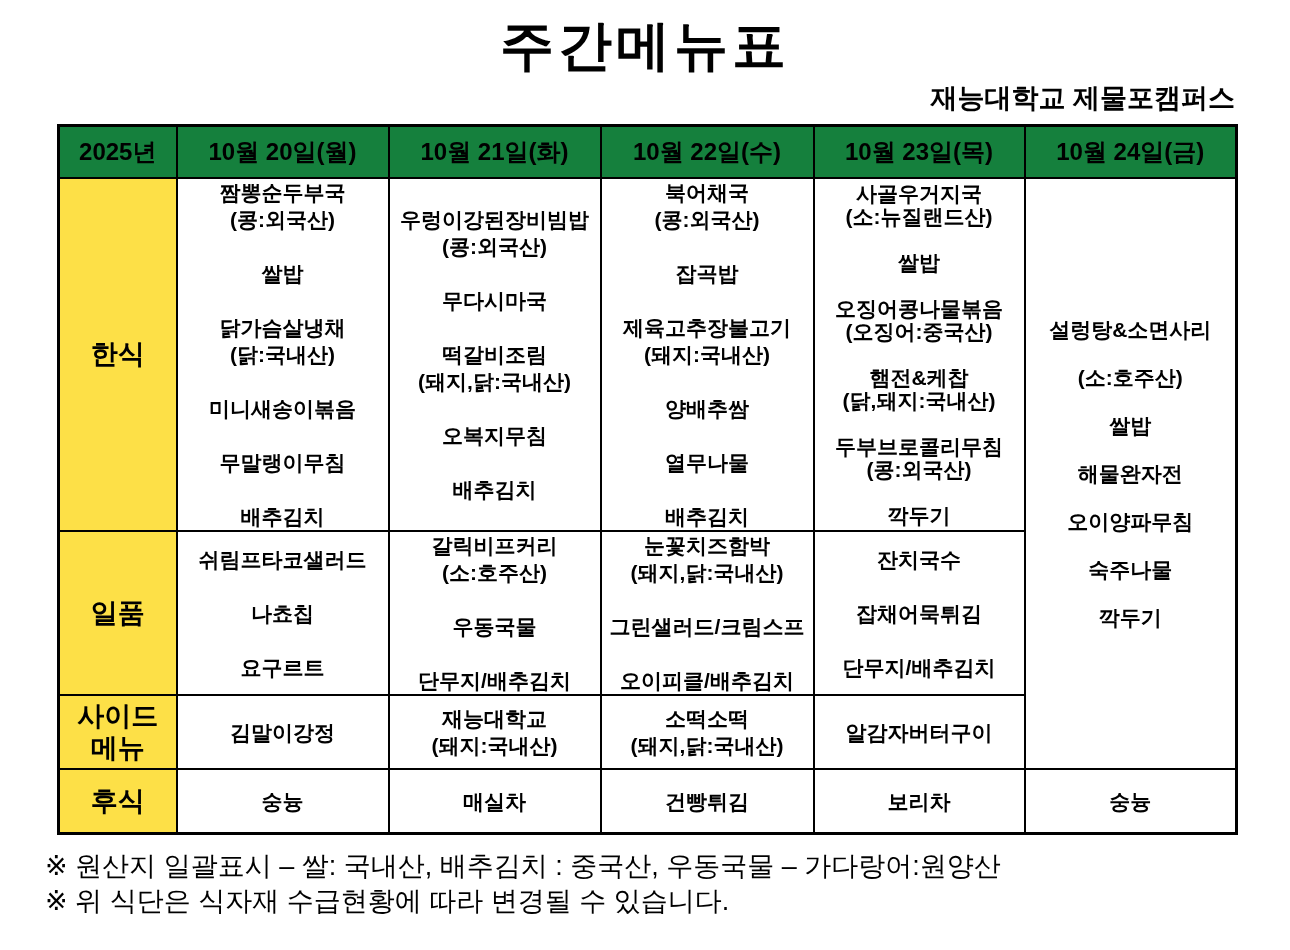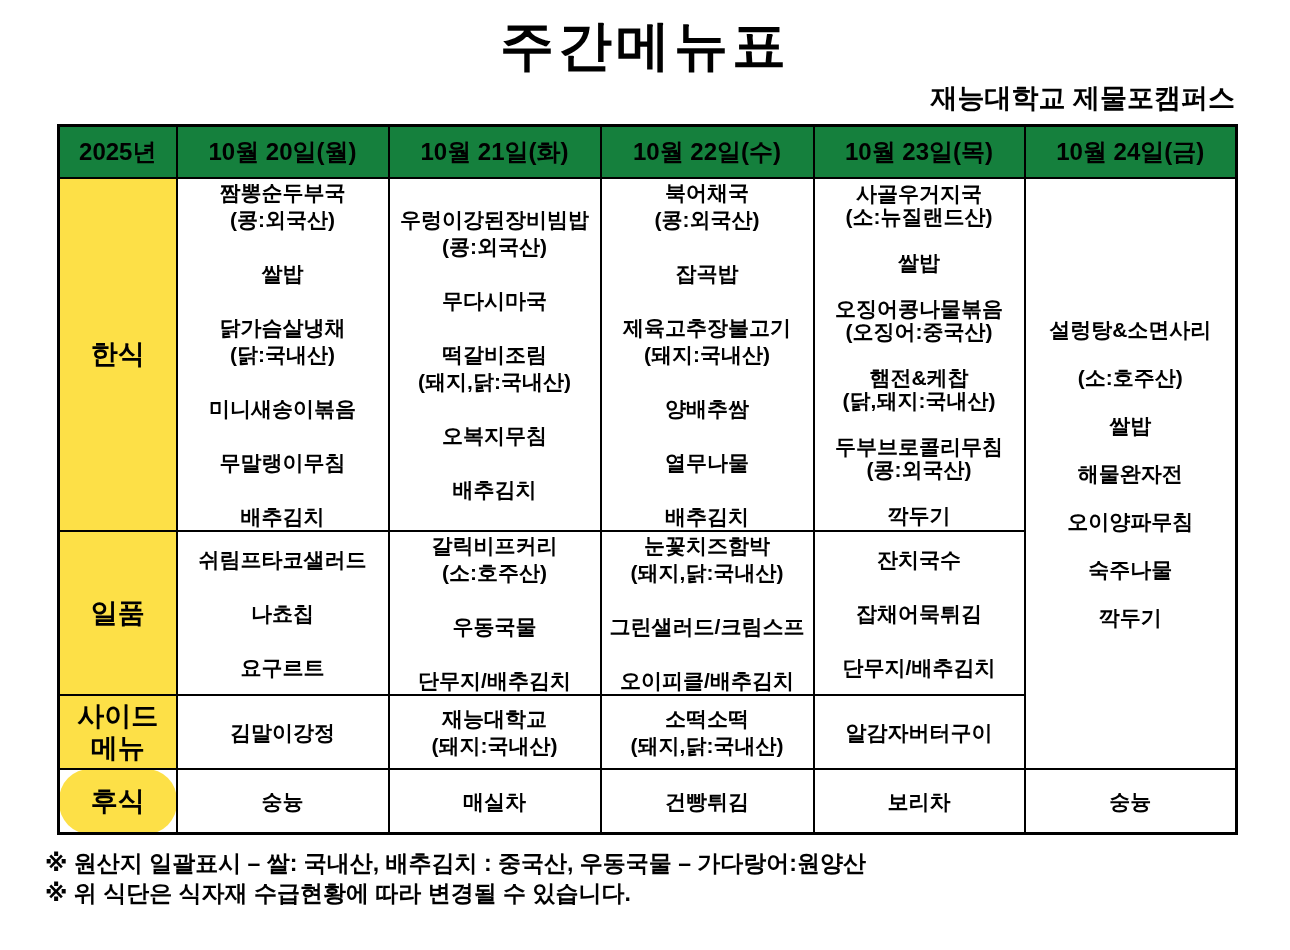--- a/index.html
+++ b/index.html
@@ -60,25 +60,25 @@
   .menu {
     font-size: 21px;
     line-height: 27px;
     white-space: pre-line;
   }
   .menu.tight { line-height: 23px; margin-left: 35px; }
   .menu.fri-merged { line-height: 24px; }
   .r-hansik td { height: 350px; }
   .r-ilpum td { height: 160px; }
   .r-side td { height: 72px; }
-  .r-dessert td { height: 62px; border-radius: 31px; }
+  .r-dessert td { height: 62px; }
   .footnotes {
     margin: 14px 0 0 45px;
-    font-size: 23px;
-    font-weight: 700;
+    font-size: 27px;
+    font-weight: 400;
     line-height: 1.3;
   }
   .footnotes p { margin: 0; }
 </style>
 </head>
 <body>
 
 <div class="page">
 
   <h1 class="title">주간메뉴표</h1>

